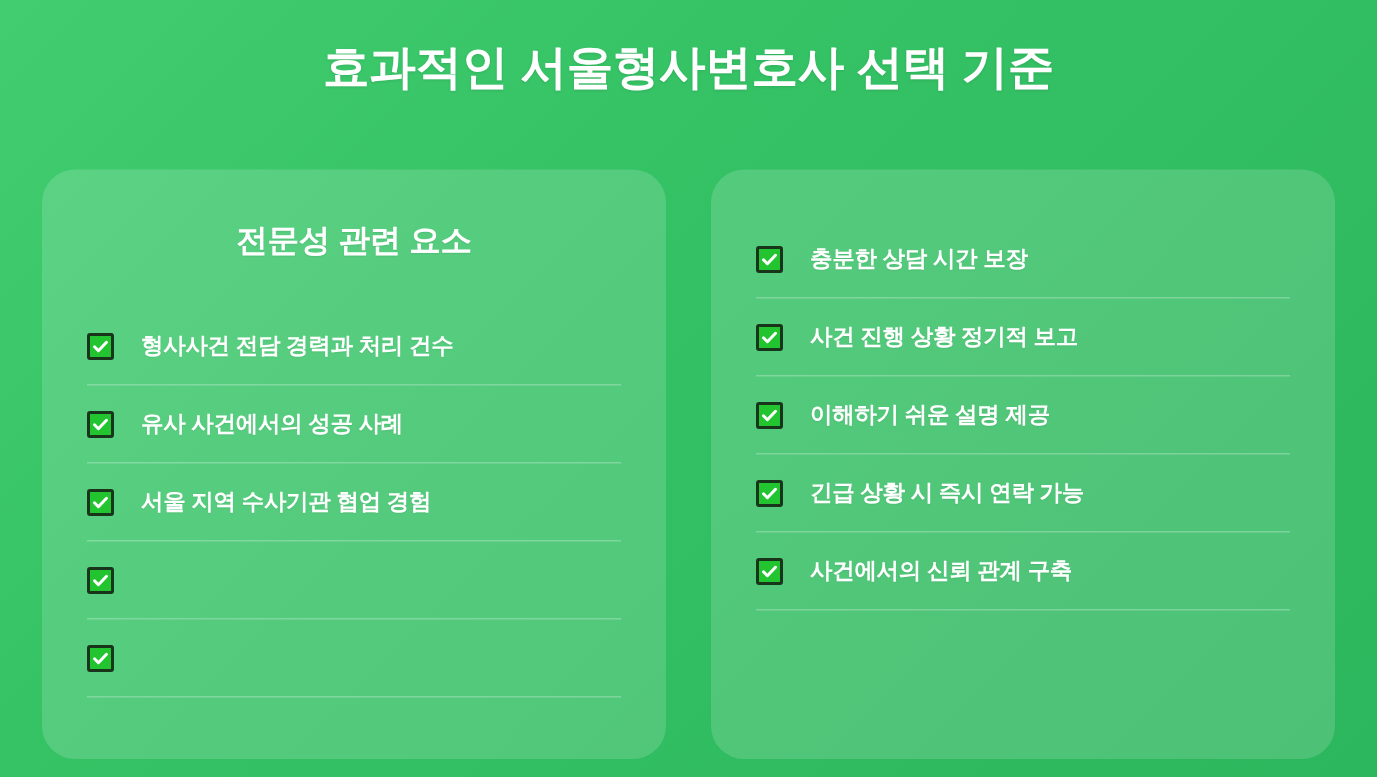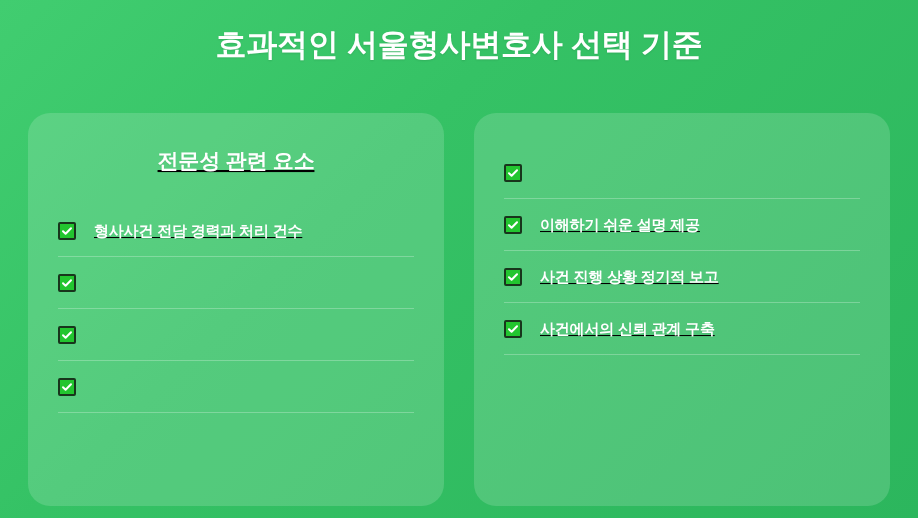--- a/index.html
+++ b/index.html
@@ -51,21 +51,20 @@
     justify-content: space-between;
   }
 
   .card {
     width: 416px;
     height: 393px;
     border-radius: 22px;
     background: rgba(255, 255, 255, 0.155);
     padding: 34px 30px 0 30px;
     position: relative;
-    text-decoration: underline;
   }
 
   .card-title {
     text-align: center;
     color: #ffffff;
     font-size: 21px;
     font-weight: bold;
     letter-spacing: -0.2px;
     line-height: 28px;
     margin-bottom: 30px;
@@ -132,20 +131,29 @@
             </svg>
           </span>
           <span class="check-label">형사사건 전담 경력과 처리 건수</span>
         </li>
         <li class="check-item">
           <span class="check-box">
             <svg width="12" height="12" viewBox="0 0 12 12" aria-hidden="true">
               <path d="M2 6.2 L4.6 8.8 L10 3.2" fill="none" stroke="#ffffff" stroke-width="2" stroke-linecap="round" stroke-linejoin="round"></path>
             </svg>
           </span>
+          <span class="check-label">유사 사건에서의 성공 사례</span>
+        </li>
+        <li class="check-item">
+          <span class="check-box">
+            <svg width="12" height="12" viewBox="0 0 12 12" aria-hidden="true">
+              <path d="M2 6.2 L4.6 8.8 L10 3.2" fill="none" stroke="#ffffff" stroke-width="2" stroke-linecap="round" stroke-linejoin="round"></path>
+            </svg>
+          </span>
+          <span class="check-label">서울 지역 수사기관 협업 경험</span>
         </li>
         <li class="check-item">
           <span class="check-box">
             <svg width="12" height="12" viewBox="0 0 12 12" aria-hidden="true">
               <path d="M2 6.2 L4.6 8.8 L10 3.2" fill="none" stroke="#ffffff" stroke-width="2" stroke-linecap="round" stroke-linejoin="round"></path>
             </svg>
           </span>
         </li>
         <li class="check-item">
           <span class="check-box">
@@ -158,36 +166,45 @@
     </section>
 
     <section class="card">
       <ul class="check-list">
         <li class="check-item">
           <span class="check-box">
             <svg width="12" height="12" viewBox="0 0 12 12" aria-hidden="true">
               <path d="M2 6.2 L4.6 8.8 L10 3.2" fill="none" stroke="#ffffff" stroke-width="2" stroke-linecap="round" stroke-linejoin="round"></path>
             </svg>
           </span>
+          <span class="check-label">충분한 상담 시간 보장</span>
+        </li>
+        <li class="check-item">
+          <span class="check-box">
+            <svg width="12" height="12" viewBox="0 0 12 12" aria-hidden="true">
+              <path d="M2 6.2 L4.6 8.8 L10 3.2" fill="none" stroke="#ffffff" stroke-width="2" stroke-linecap="round" stroke-linejoin="round"></path>
+            </svg>
+          </span>
+          <span class="check-label">사건 진행 상황 정기적 보고</span>
         </li>
         <li class="check-item">
           <span class="check-box">
             <svg width="12" height="12" viewBox="0 0 12 12" aria-hidden="true">
               <path d="M2 6.2 L4.6 8.8 L10 3.2" fill="none" stroke="#ffffff" stroke-width="2" stroke-linecap="round" stroke-linejoin="round"></path>
             </svg>
           </span>
           <span class="check-label">이해하기 쉬운 설명 제공</span>
         </li>
         <li class="check-item">
           <span class="check-box">
             <svg width="12" height="12" viewBox="0 0 12 12" aria-hidden="true">
               <path d="M2 6.2 L4.6 8.8 L10 3.2" fill="none" stroke="#ffffff" stroke-width="2" stroke-linecap="round" stroke-linejoin="round"></path>
             </svg>
           </span>
-          <span class="check-label">사건 진행 상황 정기적 보고</span>
+          <span class="check-label">긴급 상황 시 즉시 연락 가능</span>
         </li>
         <li class="check-item">
           <span class="check-box">
             <svg width="12" height="12" viewBox="0 0 12 12" aria-hidden="true">
               <path d="M2 6.2 L4.6 8.8 L10 3.2" fill="none" stroke="#ffffff" stroke-width="2" stroke-linecap="round" stroke-linejoin="round"></path>
             </svg>
           </span>
           <span class="check-label">사건에서의 신뢰 관계 구축</span>
         </li>
       </ul>

